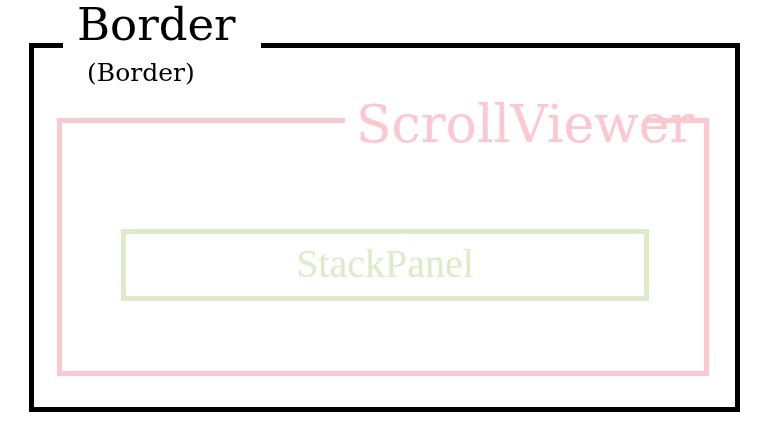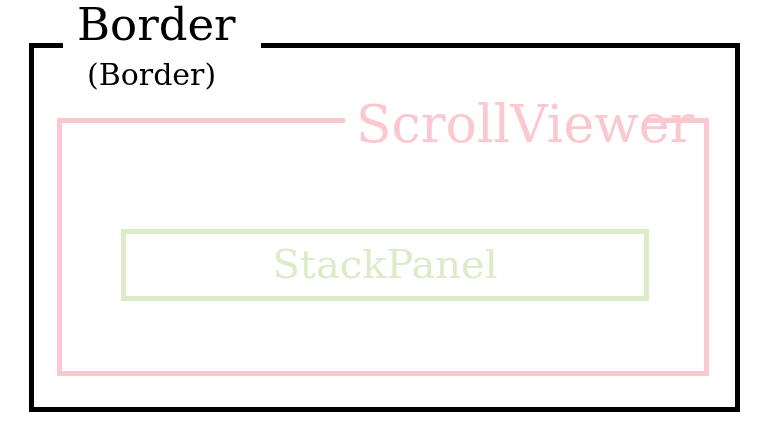--- a/index.html
+++ b/index.html
@@ -45,21 +45,21 @@
     top: 2px;
     font-size: 45px;
     line-height: 1;
     color: #000000;
     white-space: nowrap;
   }
   .outer-subtitle {
     position: absolute;
     left: 87px;
     top: 60px;
-    font-size: 30px;
+    font-size: 25px;
     line-height: 1;
     color: #000000;
     white-space: nowrap;
   }
 
   
   .scroll-box {
     position: absolute;
     left: 57px;
     top: 118px;
@@ -100,20 +100,21 @@
     align-items: center;
     justify-content: center;
   }
   .stack-title {
     font-size: 40px;
     line-height: 1;
     color: #dcebc8;
     white-space: nowrap;
     position: relative;
     top: -1px;
+    font-family: Liberation Serif, serif;
   }
 </style>
 </head>
 <body>
 
 <div id="diagram">
 
   <div class="outer-box">
     <div class="edge outer-left"></div>
     <div class="edge outer-right"></div>

